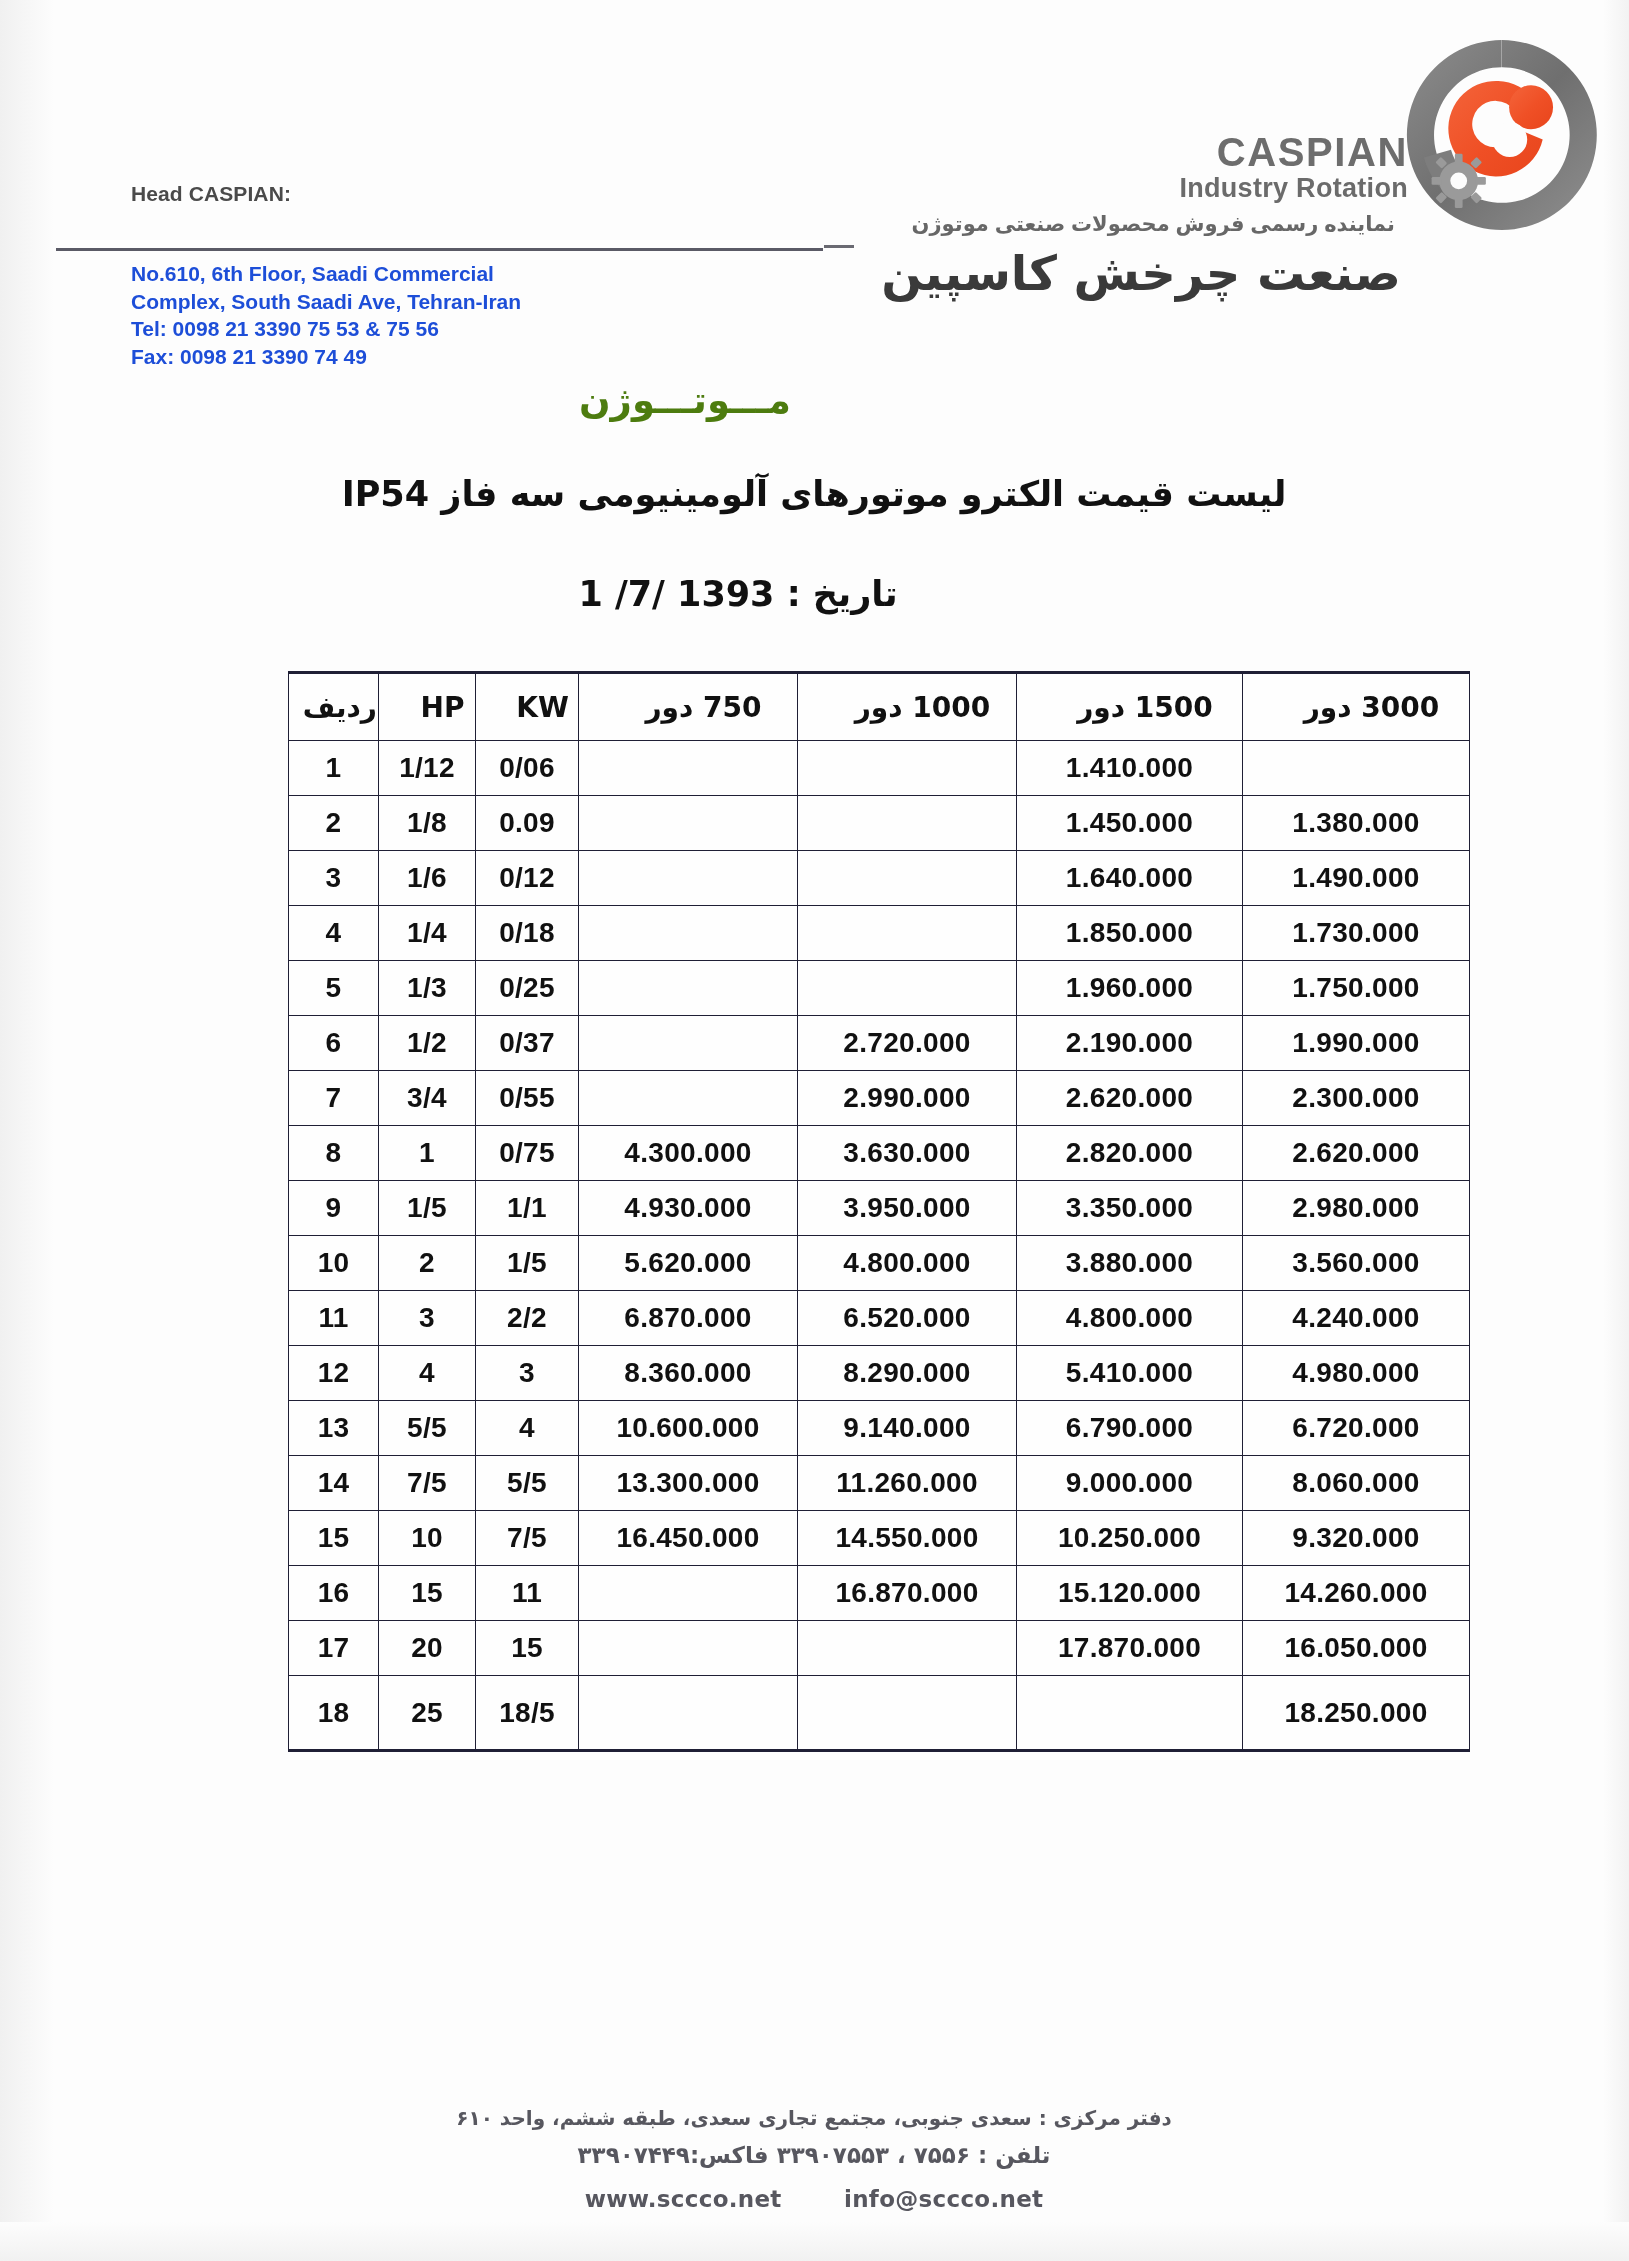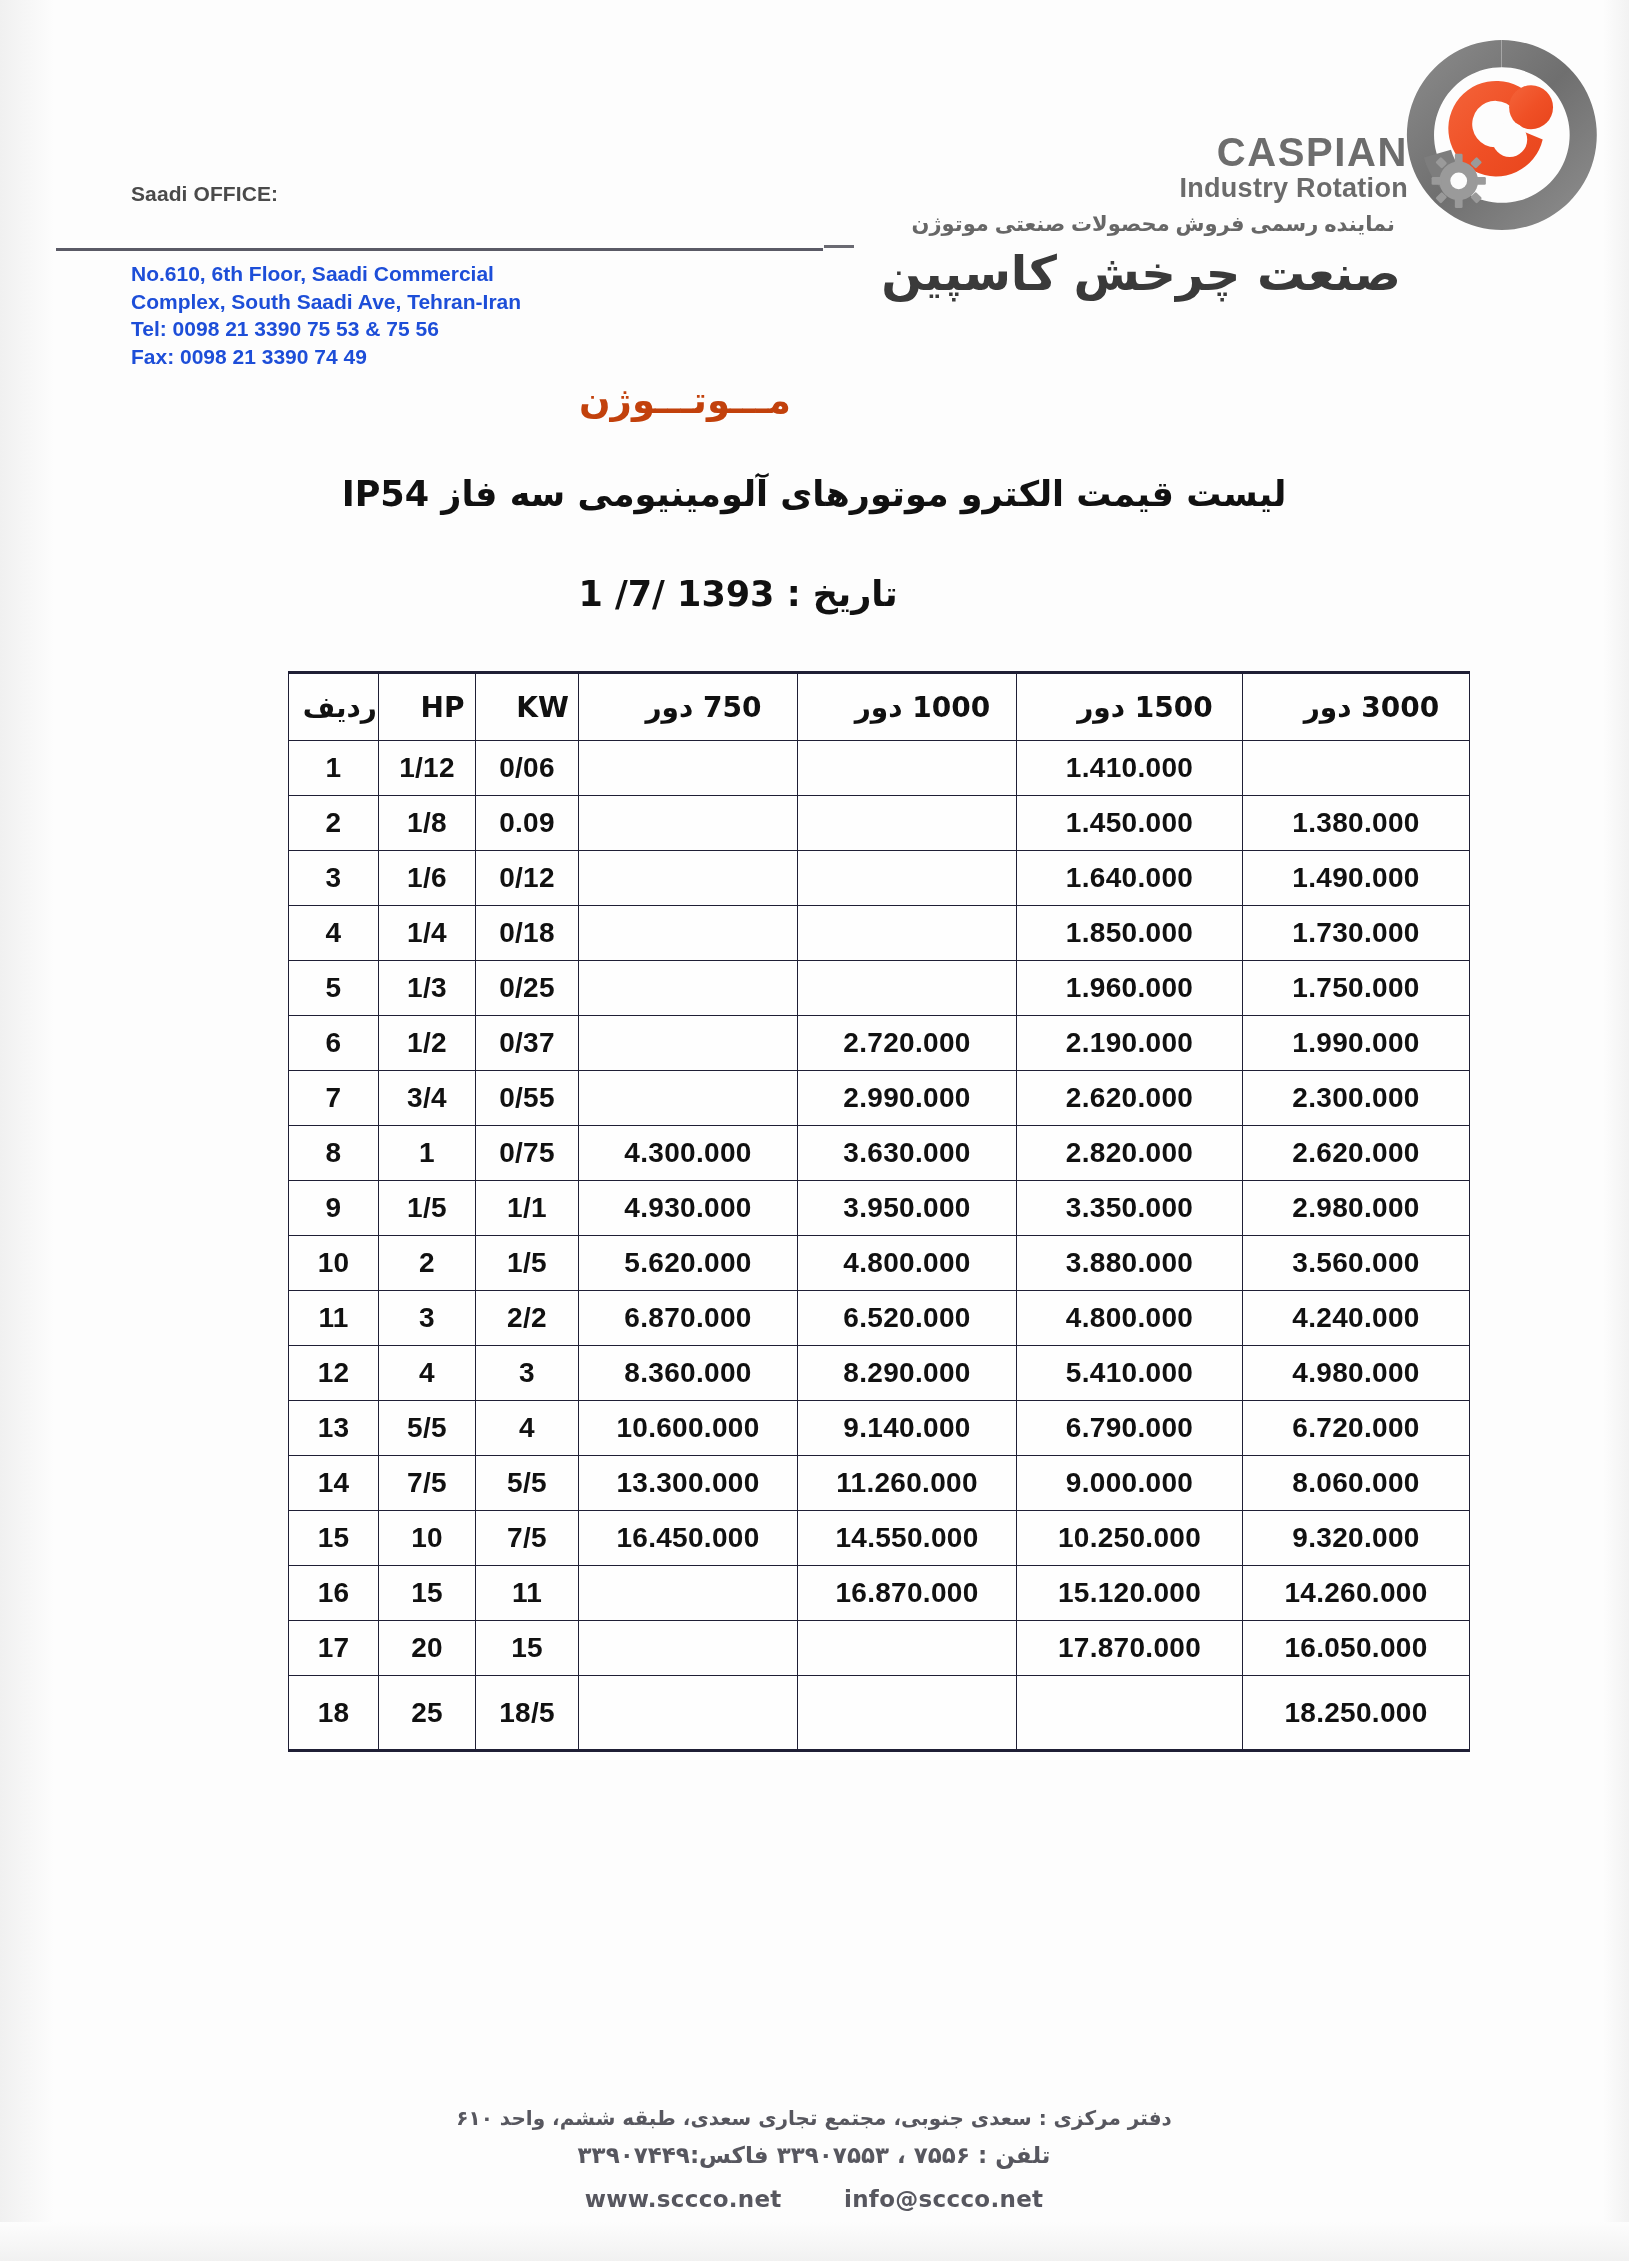--- a/index.html
+++ b/index.html
@@ -123,21 +123,21 @@
   }
 
   
   .doc-title-1 {
     position: absolute;
     left: 0; top: 379px;
     width: 1372px;
     text-align: center;
     font-size: 37px;
     font-weight: bold;
-    color: #c2410c;
+    color: #4d7c0f;
     font-family: "DejaVu Sans", "Liberation Sans", sans-serif;
     letter-spacing: 1.3px;
   }
   .doc-title-2 {
     position: absolute;
     left: 0; top: 474px;
     width: 1630px;
     text-align: center;
     font-size: 35px;
     font-weight: bold;
@@ -229,21 +229,21 @@
 </style>
 </head>
 <body>
 
 <div id="page">
 
   <div class="scan-edge-left"></div>
   <div class="scan-edge-right"></div>
   <div class="scan-edge-bottom"></div>
 
-  <div class="head-office-label">Saadi OFFICE:</div>
+  <div class="head-office-label">Head CASPIAN:</div>
 
   <div class="head-rule"></div>
 
   <div class="addr-block">
     <div>No.610, 6th Floor, Saadi Commercial</div>
     <div>Complex, South Saadi Ave, Tehran-Iran</div>
     <div>Tel: 0098 21 3390 75 53 &amp; 75 56</div>
     <div>Fax: 0098 21 3390 74 49</div>
   </div>
 

